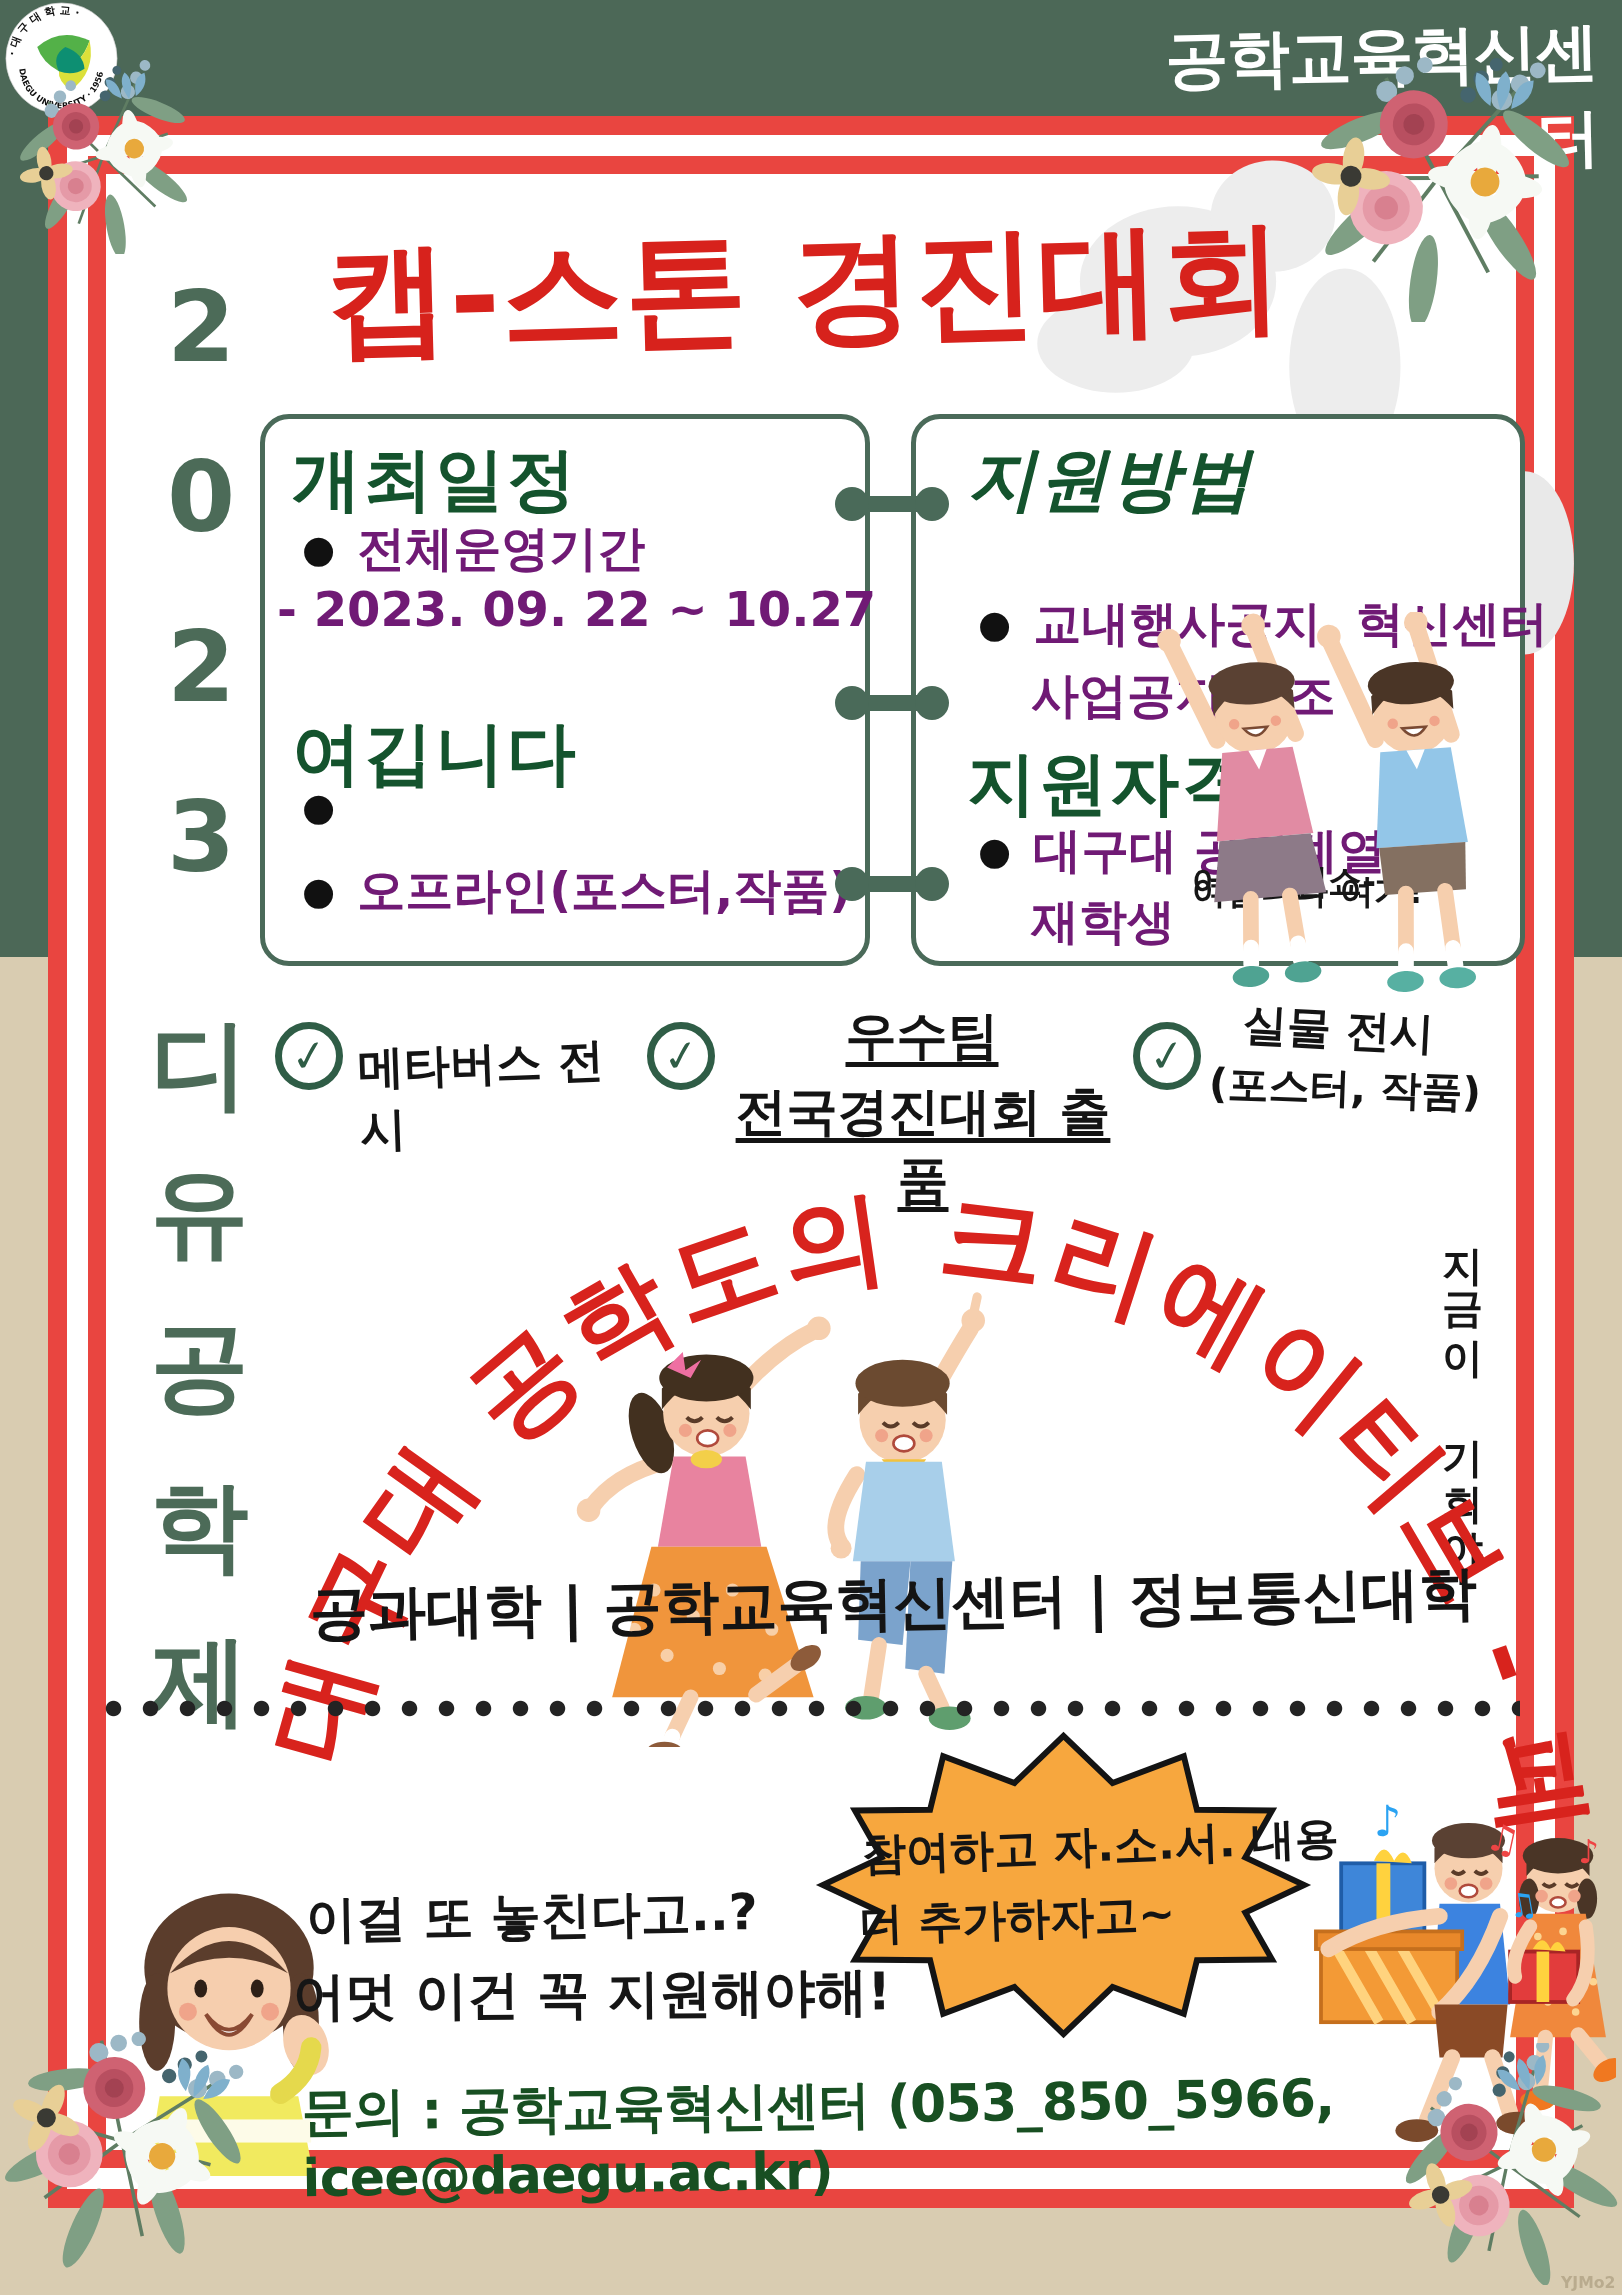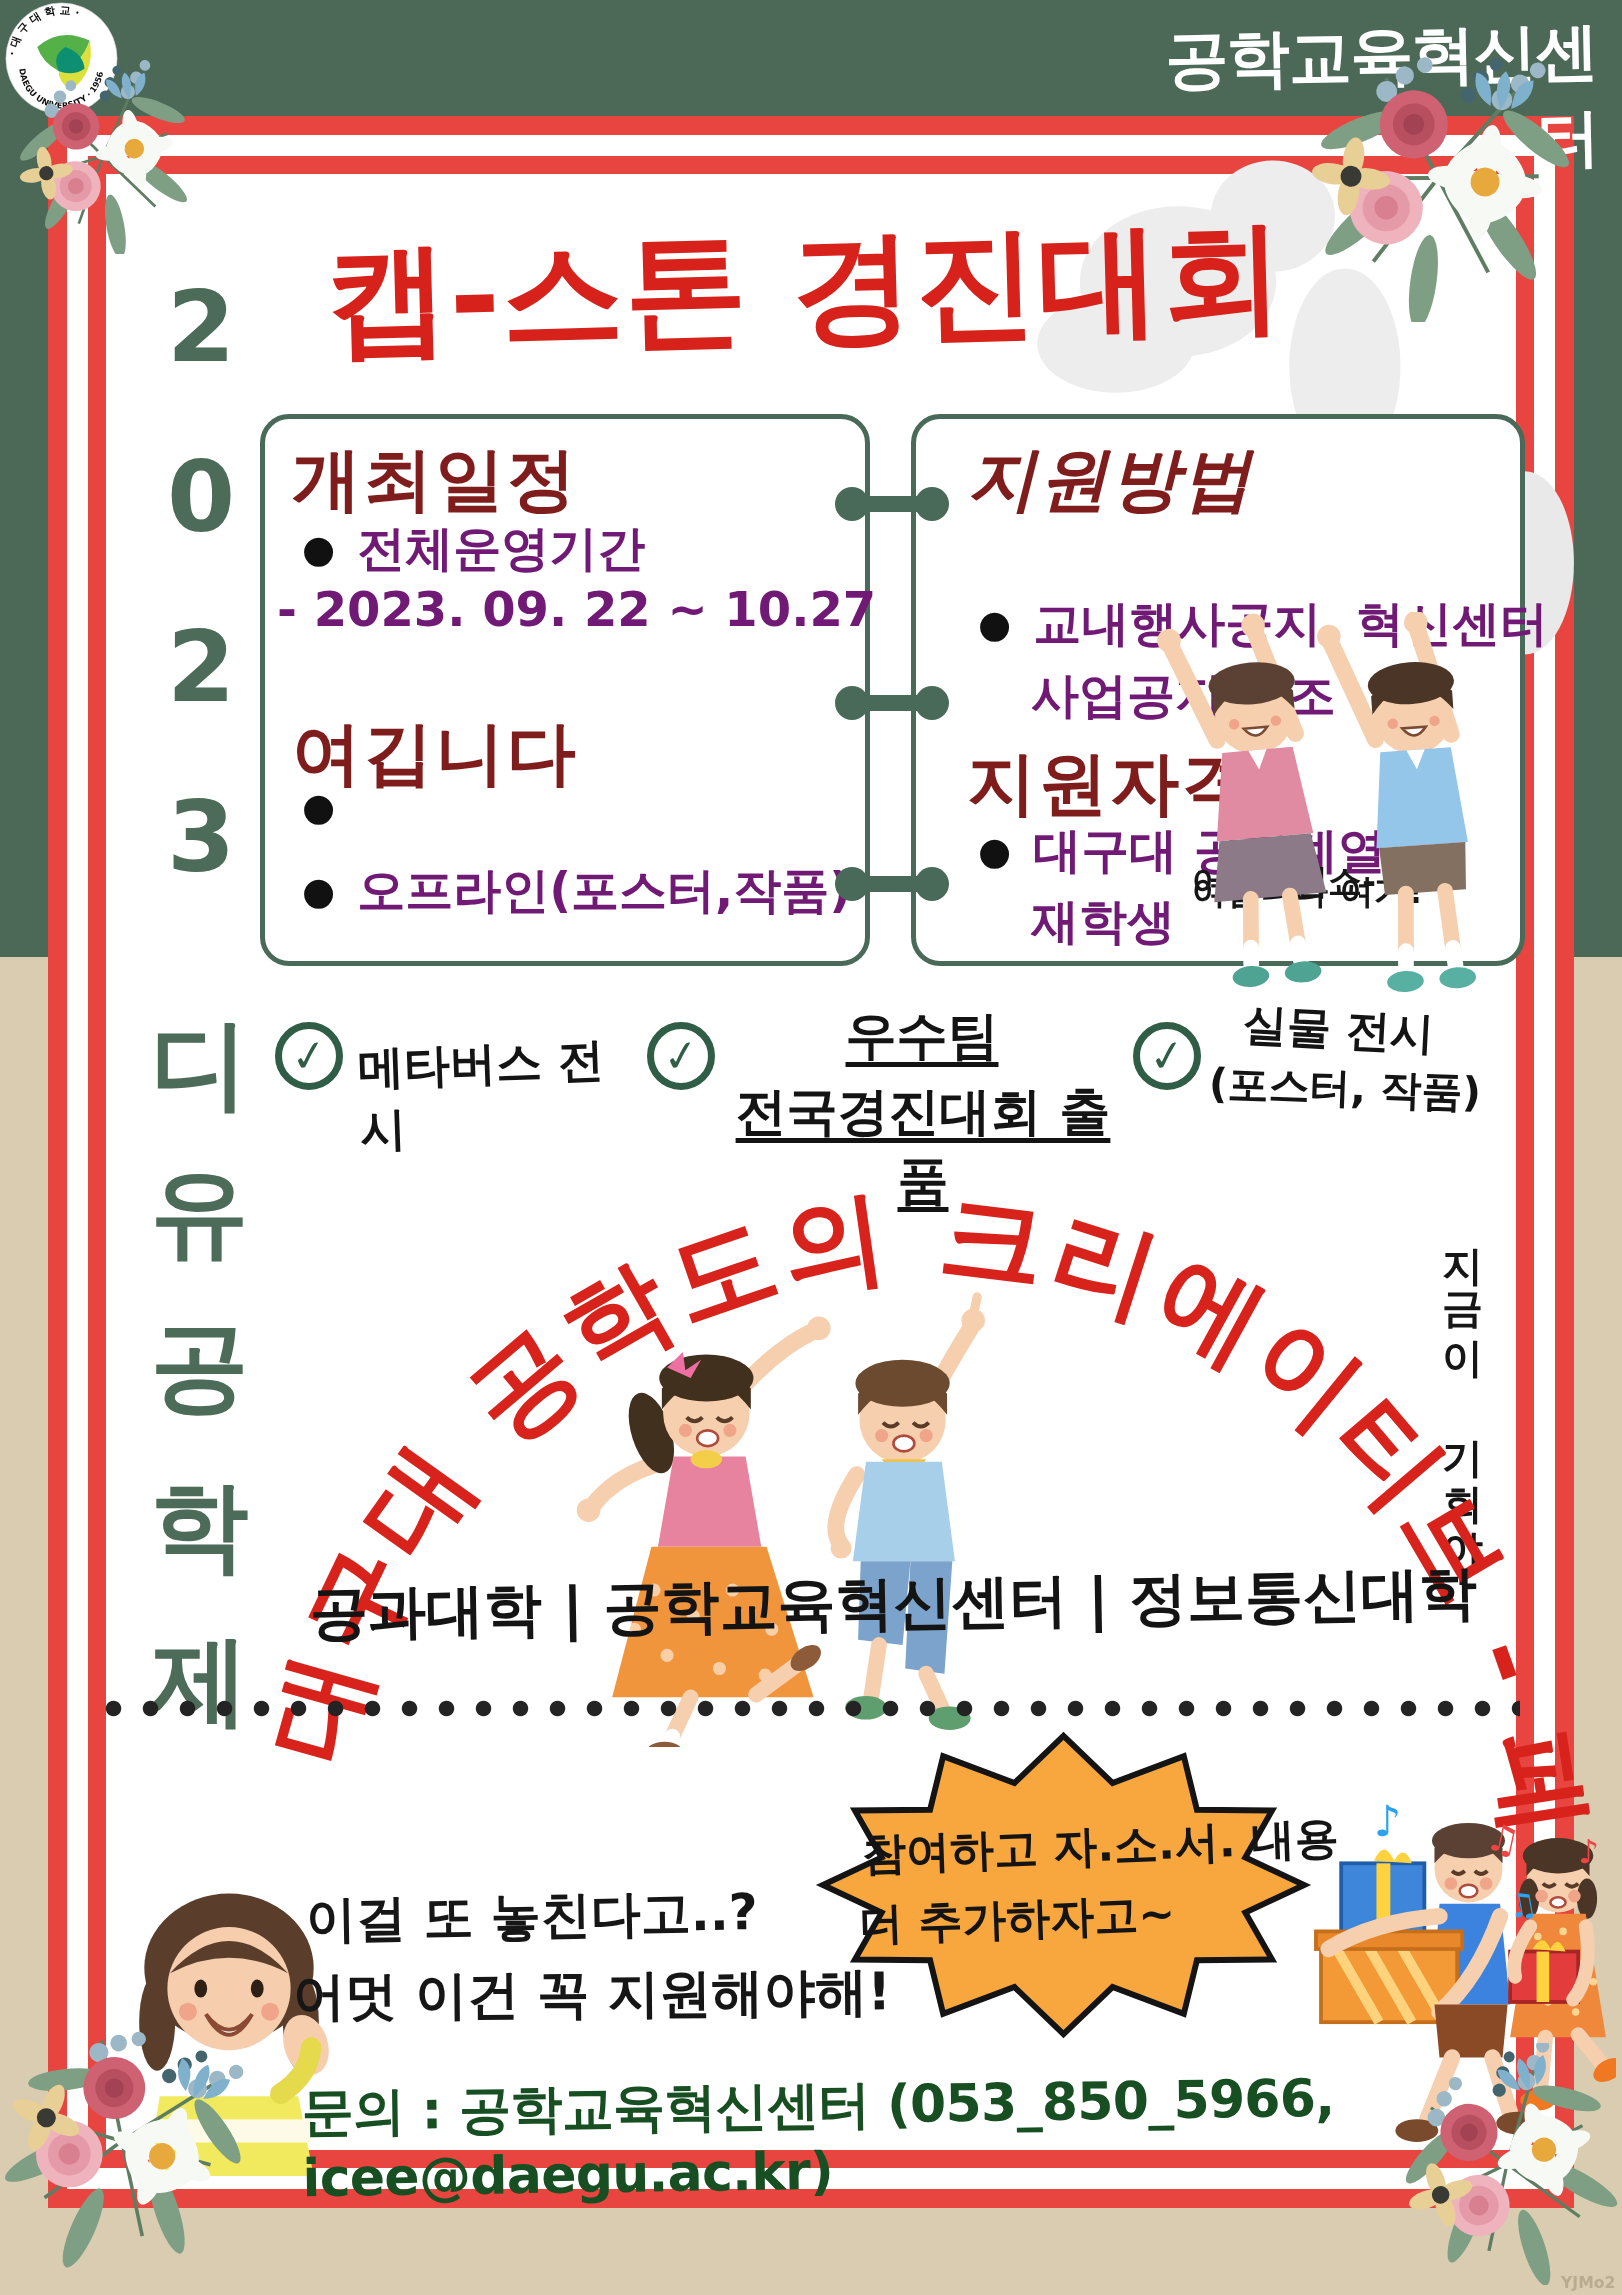--- a/index.html
+++ b/index.html
@@ -26,21 +26,21 @@
               font-size:122px;font-weight:bold;transform:rotate(-1.5deg);letter-spacing:1.3px;}
   
   .v-left{left:135px;top:270px;writing-mode:vertical-rl;text-orientation:upright;
           color:#4c6b58;font-size:98px;font-weight:bold;letter-spacing:56px;}
   .v-right{left:1436px;top:1217px;writing-mode:vertical-rl;text-orientation:upright;
            color:#161616;font-size:41px;font-weight:bold;letter-spacing:5.2px;}
   
   .note-box{box-sizing:border-box;background:#ffffff;border:5.9px solid #4a6a59;border-radius:29px;}
   .box-l{left:260px;top:414px;width:610px;height:552px;}
   .box-r{left:911px;top:414px;width:614px;height:552px;}
-  .box-h{color:#7f1d1d;font-size:69px;font-weight:bold;letter-spacing:2.6px;}
+  .box-h{color:#14532d;font-size:69px;font-weight:bold;letter-spacing:2.6px;}
   .box-t{color:#701a75;font-size:48px;font-weight:bold;}
   .bullet-line{display:flex;align-items:center;gap:22px;}
   .bullet{font-size:38px;line-height:1;color:#111;}
   .connector{width:98px;height:15.7px;background:#4a6a59;border-radius:7.9px;}
   .connector .dot{position:absolute;top:-9.2px;width:34px;height:34px;border-radius:50%;background:#4a6a59;}
   .connector .dot.d1{left:-7.9px;} .connector .dot.d2{right:-7.9px;}
   
   .check-badge{width:68px;height:68px;border:7.9px solid #2f5d46;border-radius:50%;
                box-sizing:border-box;display:flex;align-items:center;justify-content:center;}
   .check-badge span{font-size:43px;font-weight:bold;color:#2f5d46;transform:rotate(-8deg);}

